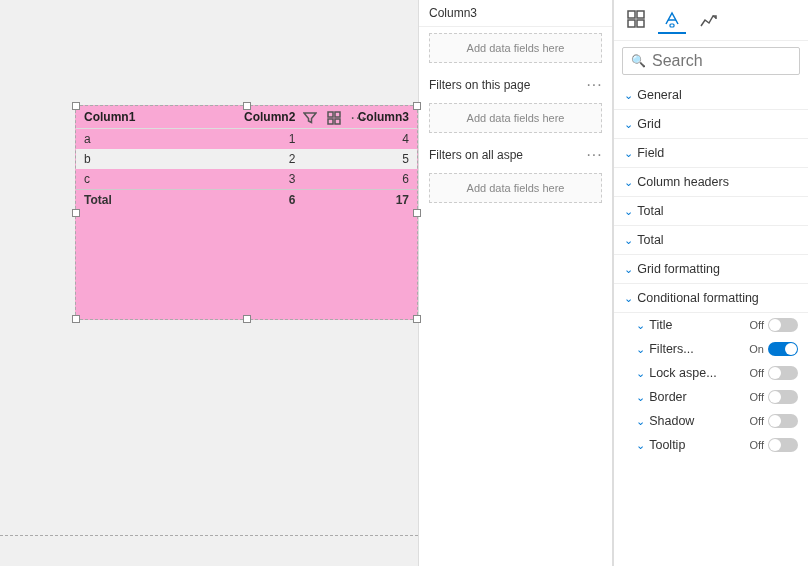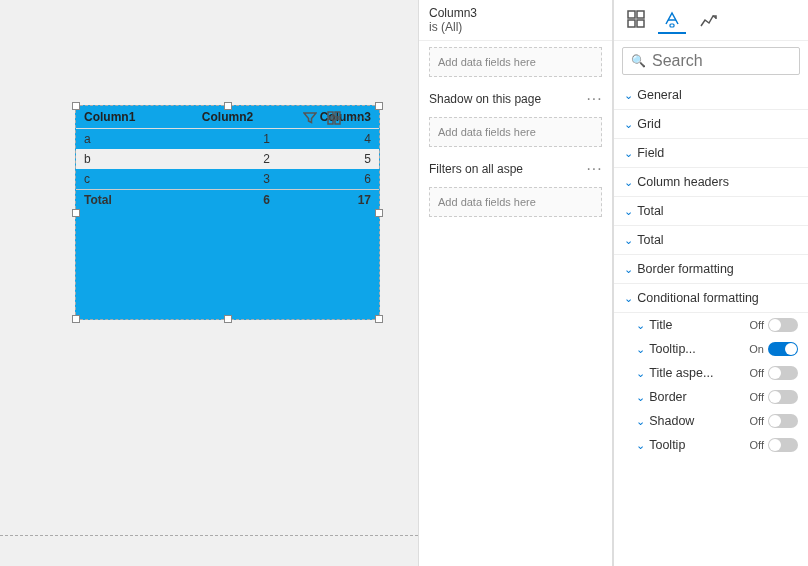--- a/index.html
+++ b/index.html
@@ -18,24 +18,24 @@
       flex: 1;
       background: #f0f0f0;
       position: relative;
       min-width: 400px;
     }
 
     .visual-container {
       position: absolute;
       top: 105px;
       left: 75px;
-      width: 305px;
+      width: 343px;
       height: 215px;
       border: 1px dashed #aaa;
-      background: #0ea5e9;
+      background: #f9a8d4;
     }
 
     .toolbar-icon {
       width: 20px;
       height: 20px;
       display: flex;
       align-items: center;
       justify-content: center;
       cursor: pointer;
       color: #555;
@@ -127,20 +127,21 @@
       font-size: 12px;
     }
 
     .add-fields-btn {
       margin: 6px 10px;
       padding: 8px;
       border: 1px dashed #ccc;
       background: #fafafa;
       color: #888;
       font-size: 11px;
+      text-align: center;
       cursor: pointer;
       display: block;
       width: calc(100% - 20px);
     }
 
     .section-header {
       display: flex;
       justify-content: space-between;
       align-items: center;
       padding: 8px 10px 4px;
@@ -315,21 +316,21 @@
     <div class="resize-handle handle-ml"></div>
     <div class="resize-handle handle-mr"></div>
     <div class="resize-handle handle-bl"></div>
     <div class="resize-handle handle-bm"></div>
     <div class="resize-handle handle-br"></div>
 
     <table class="data-table">
       <thead>
         <tr>
           <th>Column1</th>
-          <th style="text-align:center;">Column2</th>
+          <th style="text-align:right;">Column2</th>
           <th style="text-align:right;">Column3</th>
         </tr>
       </thead>
       <tbody>
         <tr class="row-a">
           <td>a</td>
           <td class="num">1</td>
           <td class="num">4</td>
         </tr>
         <tr class="row-b">
@@ -351,27 +352,26 @@
     </table>
   </div>
 
   <div class="bottom-line"></div>
 </div>
 
 <div class="filters-panel">
 
   <div class="filter-item">
     <div class="col-name">Column3</div>
-    <div class="col-value">is (All)</div>
   </div>
 
   <div class="add-fields-btn">Add data fields here</div>
 
   <div class="section-header">
-    <span>Shadow on this page</span>
+    <span>Filters on this page</span>
     <span class="section-dots">···</span>
   </div>
   <div class="add-fields-btn">Add data fields here</div>
 
   <div class="section-header">
     <span>Filters on all aspe</span>
     <span class="section-dots">···</span>
   </div>
   <div class="add-fields-btn">Add data fields here</div>
 </div>
@@ -445,21 +445,21 @@
   <div class="format-section">
     <div class="format-section-header">
       <span class="chevron">⌄</span>
       <span>Total</span>
     </div>
   </div>
 
   <div class="format-section">
     <div class="format-section-header">
       <span class="chevron">⌄</span>
-      <span>Border formatting</span>
+      <span>Grid formatting</span>
     </div>
   </div>
 
   <div class="format-section">
     <div class="format-section-header">
       <span class="chevron">⌄</span>
       <span>Conditional formatting</span>
     </div>
   </div>
 
@@ -472,34 +472,34 @@
       <span class="toggle-label">Off</span>
       <div class="toggle off">
         <div class="toggle-knob"></div>
       </div>
     </div>
   </div>
 
   <div class="format-row">
     <div class="format-section-header" style="padding:0;">
       <span class="chevron">⌄</span>
-      <span>Tooltip...</span>
+      <span>Filters...</span>
     </div>
     <div class="toggle-container">
       <span class="toggle-label">On</span>
       <div class="toggle on">
         <div class="toggle-knob"></div>
       </div>
     </div>
   </div>
 
   <div class="format-row">
     <div class="format-section-header" style="padding:0;">
       <span class="chevron">⌄</span>
-      <span>Title aspe...</span>
+      <span>Lock aspe...</span>
     </div>
     <div class="toggle-container">
       <span class="toggle-label">Off</span>
       <div class="toggle off">
         <div class="toggle-knob"></div>
       </div>
     </div>
   </div>
 
   <div class="format-row">

